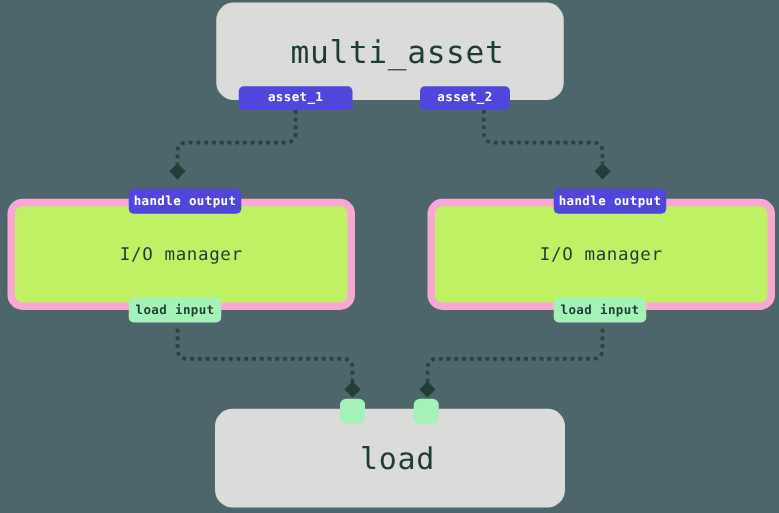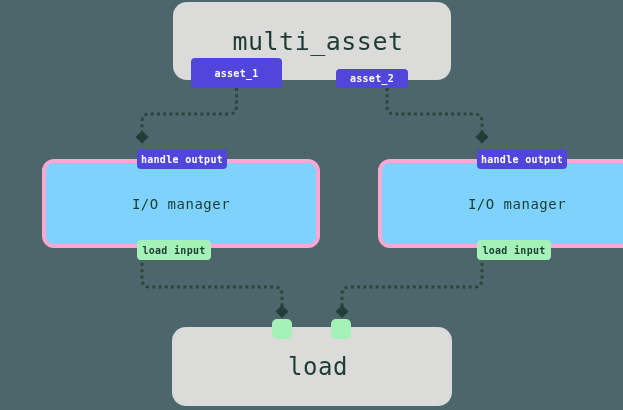--- a/index.html
+++ b/index.html
@@ -26,24 +26,23 @@
     display: flex;
     align-items: center;
     justify-content: center;
   }
   .node-gray {
     background: #DBDBD9;
     border-radius: 14px;
     padding-left: 12px;
   }
   .node-white {
-    background: #7dd3fc;
-    border: 4px solid #f9a8d4;
+    background: #bef264;
+    border: 6px solid #f9a8d4;
     border-radius: 12px;
-    margin-left: 36px;
   }
   .node-label {
     color: #1E3C37;
     font-weight: 500;
     letter-spacing: 0.5px;
     white-space: nowrap;
   }
   .label-lg { font-size: 25px; }
   .label-md { font-size: 14px; text-align: center; }
   .badge {
@@ -70,21 +69,21 @@
     position: absolute;
     width: 20px;
     height: 20px;
     background: #A4F2B8;
     border-radius: 5px;
     top: -8px;
   }
 
   
   .node-multi-asset { left: 173px; top: 2px; width: 278px; height: 78px; }
-  .badge-asset-1 { left: 18px;  bottom: -8px; width: 91px; height: 30px; }
+  .badge-asset-1 { left: 18px;  bottom: -8px; width: 91px; height: 19px; }
   .badge-asset-2 { left: 163px; bottom: -8px; width: 72px; height: 19px; }
 
   
   .node-io-1 { left: 6px;   top: 159px; width: 278px; height: 89px; }
   .node-io-2 { left: 342px; top: 159px; width: 278px; height: 89px; }
   .node-io-1 .badge-top,   .node-io-1 .badge-bottom   { left: 91px; }
   .node-io-2 .badge-top,   .node-io-2 .badge-bottom   { left: 95px; }
   .badge-top    { top: -14px;    width: 90px; height: 20px; }
   .badge-bottom { bottom: -16px; width: 74px; height: 20px; }
 

